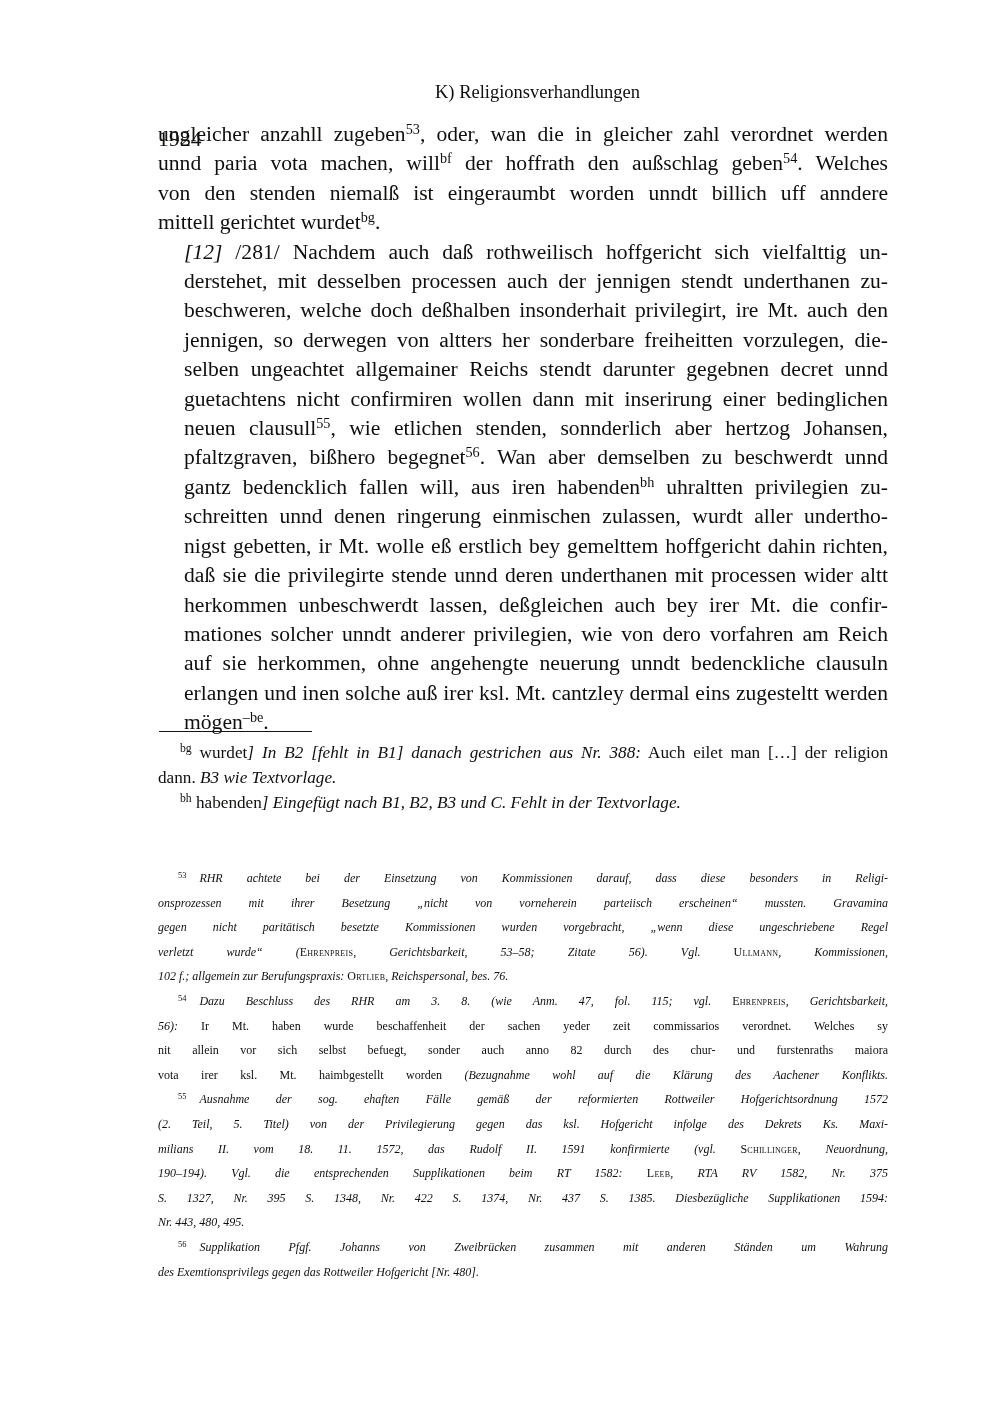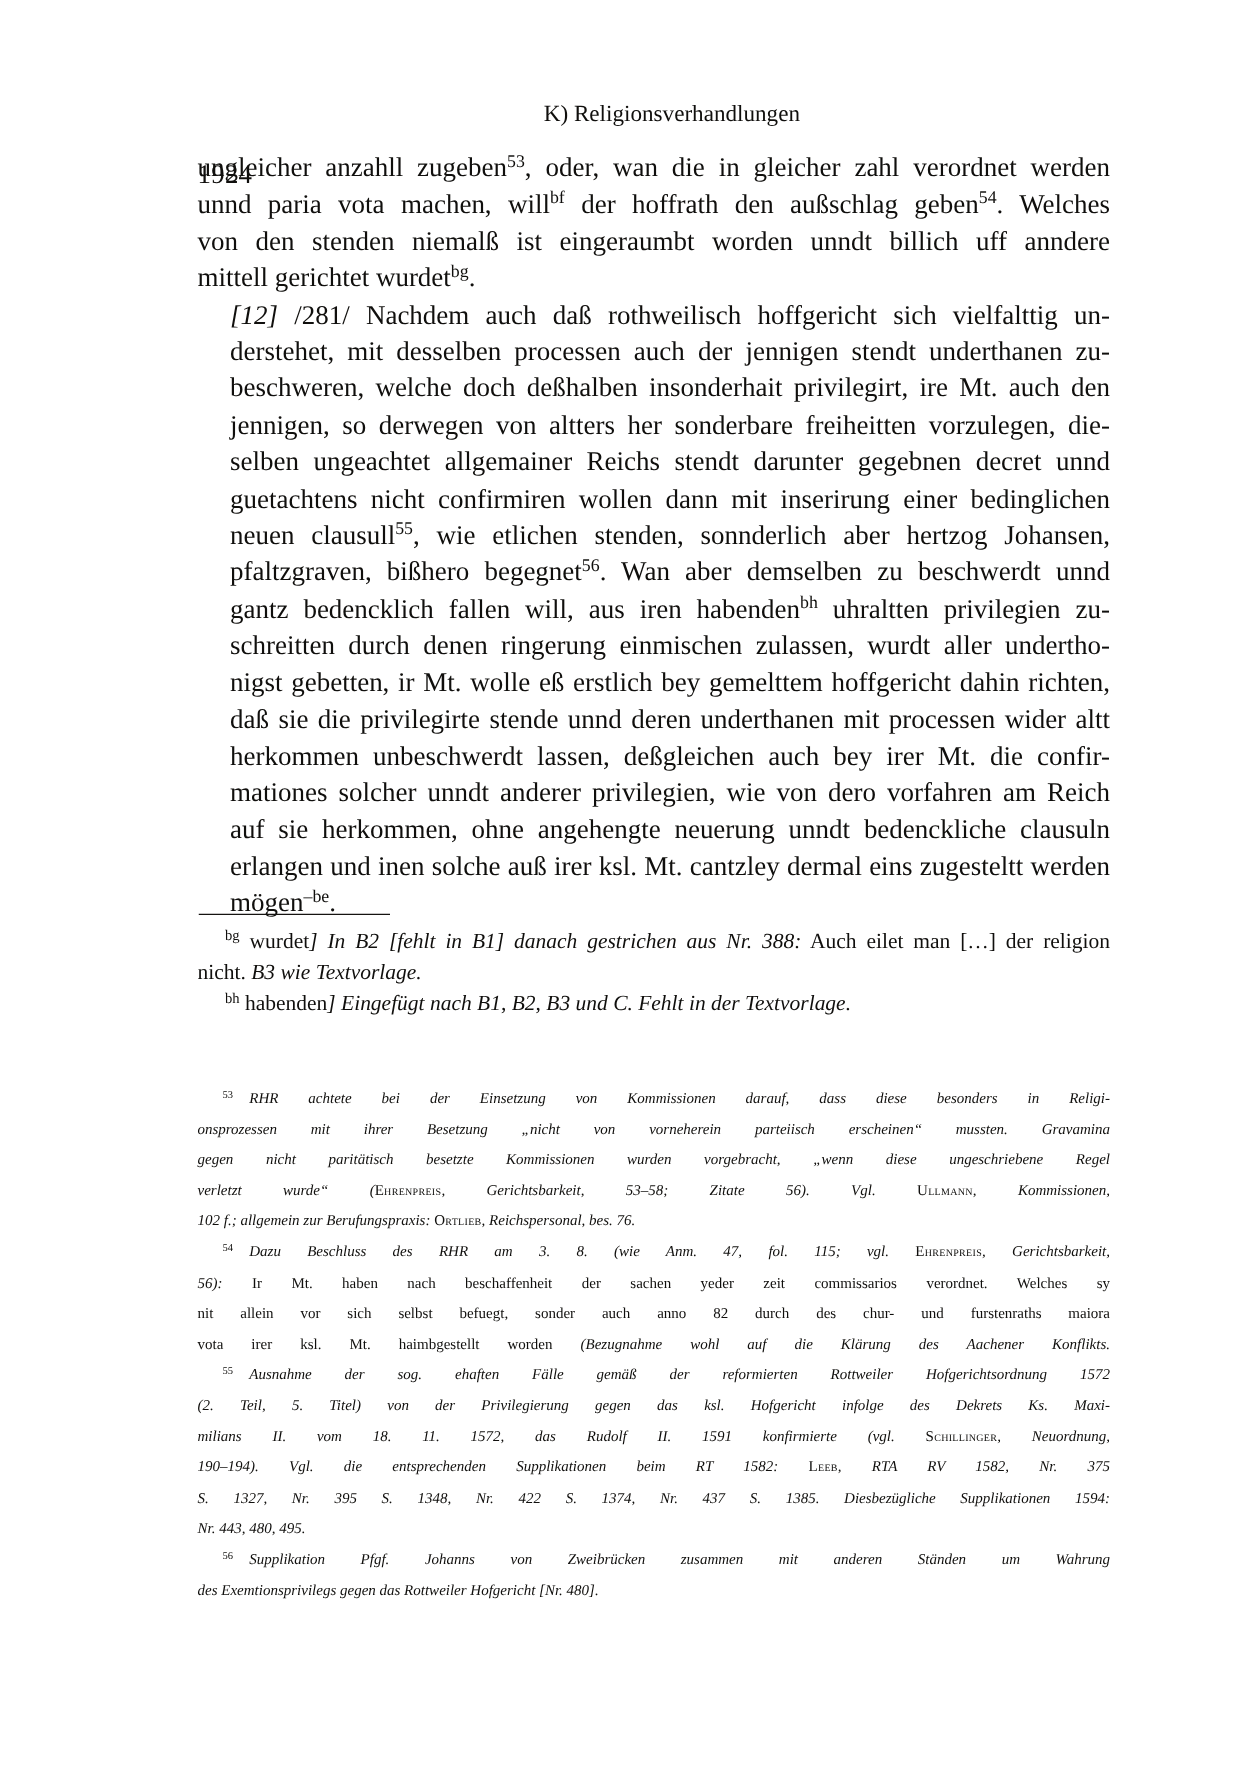--- a/index.html
+++ b/index.html
@@ -176,54 +176,54 @@
       <p class="main indent">
         <span class="ln j"><span class="ital">[12]</span><span> /281/ Nachdem auch daß rothweilisch hoffgericht sich vielfalttig un-</span></span>
         <span class="ln j"><span>derstehet, mit desselben processen auch der jennigen stendt underthanen zu-</span></span>
         <span class="ln j"><span>beschweren, welche doch deßhalben insonderhait privilegirt, ire Mt. auch den</span></span>
         <span class="ln j"><span>jennigen, so derwegen von altters her sonderbare freiheitten vorzulegen, die-</span></span>
         <span class="ln j"><span>selben ungeachtet allgemainer Reichs stendt darunter gegebnen decret unnd</span></span>
         <span class="ln j"><span>guetachtens nicht confirmiren wollen dann mit inserirung einer bedinglichen</span></span>
         <span class="ln j"><span>neuen clausull</span><sup class="note">55</sup><span>, wie etlichen stenden, sonnderlich aber hertzog Johansen,</span></span>
         <span class="ln j"><span>pfaltzgraven, bißhero begegnet</span><sup class="note">56</sup><span>. Wan aber demselben zu beschwerdt unnd</span></span>
         <span class="ln j"><span>gantz bedencklich fallen will, aus iren habenden</span><sup class="sig">bh</sup><span> uhraltten privilegien zu-</span></span>
-        <span class="ln j"><span>schreitten durch denen ringerung einmischen zulassen, wurdt aller undertho-</span></span>
+        <span class="ln j"><span>schreitten unnd denen ringerung einmischen zulassen, wurdt aller undertho-</span></span>
         <span class="ln j"><span>nigst gebetten, ir Mt. wolle eß erstlich bey gemelttem hoffgericht dahin richten,</span></span>
         <span class="ln j"><span>daß sie die privilegirte stende unnd deren underthanen mit processen wider altt</span></span>
         <span class="ln j"><span>herkommen unbeschwerdt lassen, deßgleichen auch bey irer Mt. die confir-</span></span>
         <span class="ln j"><span>mationes solcher unndt anderer privilegien, wie von dero vorfahren am Reich</span></span>
         <span class="ln j"><span>auf sie herkommen, ohne angehengte neuerung unndt bedenckliche clausuln</span></span>
         <span class="ln j"><span>erlangen und inen solche auß irer ksl. Mt. cantzley dermal eins zugesteltt werden</span></span>
         <span class="ln last"><span>mögen</span><sup class="sig">–be</sup><span>.</span></span>
       </p>
     </div>
 
   <div class="rule"></div>
 
   <div class="app-block" id="app-block">
       <p class="app">
         <span class="ln j"><sup class="app-sig">bg</sup><span class="rom"> wurdet</span><span class="ital">] In B2 [fehlt in B1] danach gestrichen aus Nr. 388:</span><span class="rom"> Auch eilet man […] der religion</span></span>
-        <span class="ln last"><span class="rom">nicht. </span><span class="ital">B3 wie Textvorlage.</span></span>
+        <span class="ln last"><span class="rom">dann. </span><span class="ital">B3 wie Textvorlage.</span></span>
       </p>
       <p class="app">
         <span class="ln last"><sup class="app-sig">bh</sup><span class="rom"> habenden</span><span class="ital">] Eingefügt nach B1, B2, B3 und C. Fehlt in der Textvorlage.</span></span>
       </p>
     </div>
 
   <div class="notes-block" id="notes-block">
       <p class="fn">
         <span class="ln j"><sup class="fn-num">53</sup><span>RHR achtete bei der Einsetzung von Kommissionen darauf, dass diese besonders in Religi-</span></span>
         <span class="ln j"><span>onsprozessen mit ihrer Besetzung „nicht von vorneherein parteiisch erscheinen“ mussten. Gravamina</span></span>
         <span class="ln j"><span>gegen nicht paritätisch besetzte Kommissionen wurden vorgebracht, „wenn diese ungeschriebene Regel</span></span>
         <span class="ln j"><span>verletzt wurde“ (</span><span class="sc">Ehrenpreis</span><span>, Gerichtsbarkeit, 53–58; Zitate 56). Vgl. </span><span class="sc">Ullmann</span><span>, Kommissionen,</span></span>
         <span class="ln last"><span>102 f.; allgemein zur Berufungspraxis: </span><span class="sc">Ortlieb</span><span>, Reichspersonal, bes. 76.</span></span>
       </p>
       <p class="fn">
         <span class="ln j"><sup class="fn-num">54</sup><span>Dazu Beschluss des RHR am 3. 8. (wie Anm. 47, fol. 115; vgl. </span><span class="sc">Ehrenpreis</span><span>, Gerichtsbarkeit,</span></span>
-        <span class="ln j"><span class="ital">56): </span><span class="rom">Ir Mt. haben nach beschaffenheit der sachen yeder zeit commissarios verordnet. Welches sy</span></span>
+        <span class="ln j"><span class="ital">56): </span><span class="rom">Ir Mt. haben wurde beschaffenheit der sachen yeder zeit commissarios verordnet. Welches sy</span></span>
         <span class="ln j"><span class="rom">nit allein vor sich selbst befuegt, sonder auch anno 82 durch des chur- und furstenraths maiora</span></span>
         <span class="ln j"><span class="rom">vota irer ksl. Mt. haimbgestellt worden </span><span class="ital">(Bezugnahme wohl auf die Klärung des Aachener Konflikts.</span></span>
       </p>
       <p class="fn">
         <span class="ln j"><sup class="fn-num">55</sup><span>Ausnahme der sog. ehaften Fälle gemäß der reformierten Rottweiler Hofgerichtsordnung 1572</span></span>
         <span class="ln j"><span>(2. Teil, 5. Titel) von der Privilegierung gegen das ksl. Hofgericht infolge des Dekrets Ks. Maxi-</span></span>
         <span class="ln j"><span>milians II. vom 18. 11. 1572, das Rudolf II. 1591 konfirmierte (vgl. </span><span class="sc">Schillinger</span><span>, Neuordnung,</span></span>
         <span class="ln j"><span>190–194). Vgl. die entsprechenden Supplikationen beim RT 1582: </span><span class="sc">Leeb</span><span>, RTA RV 1582, Nr. 375</span></span>
         <span class="ln j"><span>S. 1327, Nr. 395 S. 1348, Nr. 422 S. 1374, Nr. 437 S. 1385. Diesbezügliche Supplikationen 1594:</span></span>
         <span class="ln last"><span>Nr. 443, 480, 495.</span></span>

